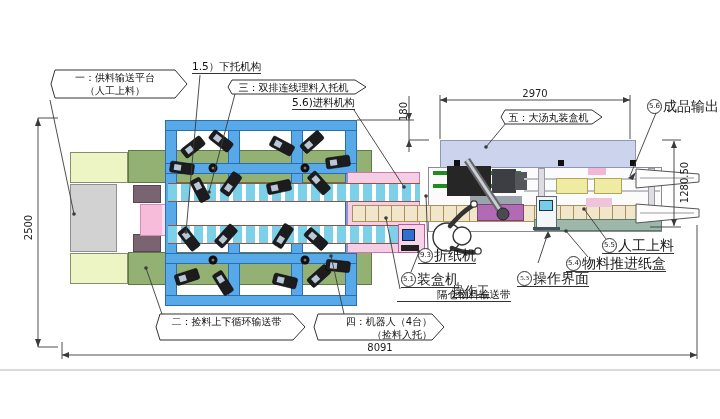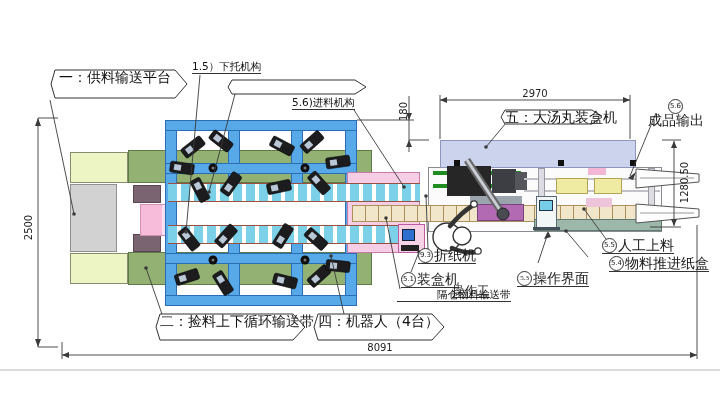--- a/index.html
+++ b/index.html
@@ -27,21 +27,21 @@
   .cart-det{z-index:6;}
   .lavender{background:#ccd3ec;border:1px solid #8e96ba;z-index:6;}
   .gbar{background:#1f8c1f;z-index:6;}
   .teal{background:#9db7ab;border:1px solid #5d7a6b;z-index:6;}
   .yellowblk{background:#f0eba2;border:1px solid #b1a558;z-index:6;}
   .purplebase{background:#b26ab2;border:1px solid #76457e;z-index:6;}
   
   #overlay{position:absolute;left:0;top:0;z-index:7;pointer-events:none;}
   .lbl{position:absolute;z-index:8;font-size:10.5px;line-height:13px;white-space:nowrap;color:#111;}
   .ul{border-bottom:1px solid #333;padding-bottom:0px;}
-  .banner-text{position:absolute;z-index:9;font-size:14px;line-height:13px;text-align:center;color:#111;white-space:nowrap;}
+  .banner-text{position:absolute;z-index:9;font-size:10px;line-height:13px;text-align:center;color:#111;white-space:nowrap;}
   .numlbl{position:absolute;z-index:8;display:flex;align-items:center;white-space:nowrap;}
   .numlbl .circ{display:inline-block;width:13px;height:13px;border:1px solid #333;border-radius:50%;
      font-size:7px;line-height:13px;text-align:center;flex:0 0 auto;background:#fff;}
   .numlbl .ntext{font-size:14px;line-height:13px;margin-left:1px;}
   .numlbl.ul{border-bottom:1px solid #333;}
   .dimtext{position:absolute;z-index:8;font-size:10px;color:#222;text-align:center;}
   .rot{transform:rotate(-90deg);}
 </style>
 </head>
 <body>
@@ -288,57 +288,62 @@
       <polygon points="55,70 175,70 187,84 175,98 55,98 51,84"></polygon>
       <polygon points="232,80 355,80 366,87 355,94 232,94 228,87"></polygon>
       <polygon points="505,110 592,110 602,117 592,124 505,124 501,117"></polygon>
       <polygon points="160,314 293,314 305,327 293,340 160,340 156,327"></polygon>
       <polygon points="318,314 432,314 444,327 432,340 318,340 314,327"></polygon>
     </g>
   </svg>
 
   <div class="banner-text" style="left:55px;top:71px;width:120px;">
     <div>一：供料输送平台</div>
+    <div>（人工上料）</div>
+  </div>
+  <div class="banner-text" style="left:232px;top:81px;width:123px;">
+    <div>三：双排连线理料入托机</div>
   </div>
   <div class="banner-text" style="left:505px;top:111px;width:87px;">
     <div>五：大汤丸装盒机</div>
   </div>
   <div class="banner-text" style="left:160px;top:315px;width:133px;">
     <div>二：捡料上下循环输送带</div>
   </div>
   <div class="banner-text" style="left:318px;top:315px;width:114px;text-align:right;">
     <div>四：机器人（4台）</div>
+    <div>（捡料入托）</div>
   </div>
 
   <div class="lbl ul" style="left:192px;top:60px;">1.5）下托机构</div>
   <div class="lbl ul" style="left:292px;top:96px;">5.6)进料机构</div>
   <div class="lbl ul" style="left:452px;top:284px;font-size:12.5px;">操作工</div>
   <div class="lbl ul" style="left:397px;top:288px;padding-left:40px;">隔仓物料输送带</div>
 
   <div class="numlbl ul" style="left:401px;top:272px;">
     <span class="circ">5.1</span>
     <span class="ntext">装盒机</span>
   </div>
   <div class="numlbl ul" style="left:418px;top:248px;">
     <span class="circ">9.3</span>
     <span class="ntext">折纸机</span>
   </div>
   <div class="numlbl ul" style="left:517px;top:271px;font-family:Liberation Serif, serif;">
     <span class="circ">5.3</span>
     <span class="ntext">操作界面</span>
   </div>
-  <div class="numlbl ul" style="left:609px;top:256px;">
+  <div class="numlbl ul" style="left:566px;top:256px;">
     <span class="circ">5.4</span>
     <span class="ntext">物料推进纸盒</span>
   </div>
   <div class="numlbl ul" style="left:602px;top:238px;">
     <span class="circ">5.5</span>
     <span class="ntext">人工上料</span>
   </div>
-  <div class="numlbl" style="left:647px;top:99px;flex-direction:column;">
+  <div class="numlbl" style="left:647px;top:99px;">
     <span class="circ">5.6</span>
     <span class="ntext">成品输出</span>
   </div>
 
   <div class="dimtext rot" style="left:8px;top:222px;width:40px;">2500</div>
   <div class="dimtext" style="left:350px;top:342px;width:60px;">8091</div>
   <div class="dimtext" style="left:505px;top:88px;width:60px;">2970</div>
   <div class="dimtext rot" style="left:386px;top:106px;width:34px;">180</div>
   <div class="dimtext rot" style="left:660px;top:177px;width:48px;">1280.50</div>
 

